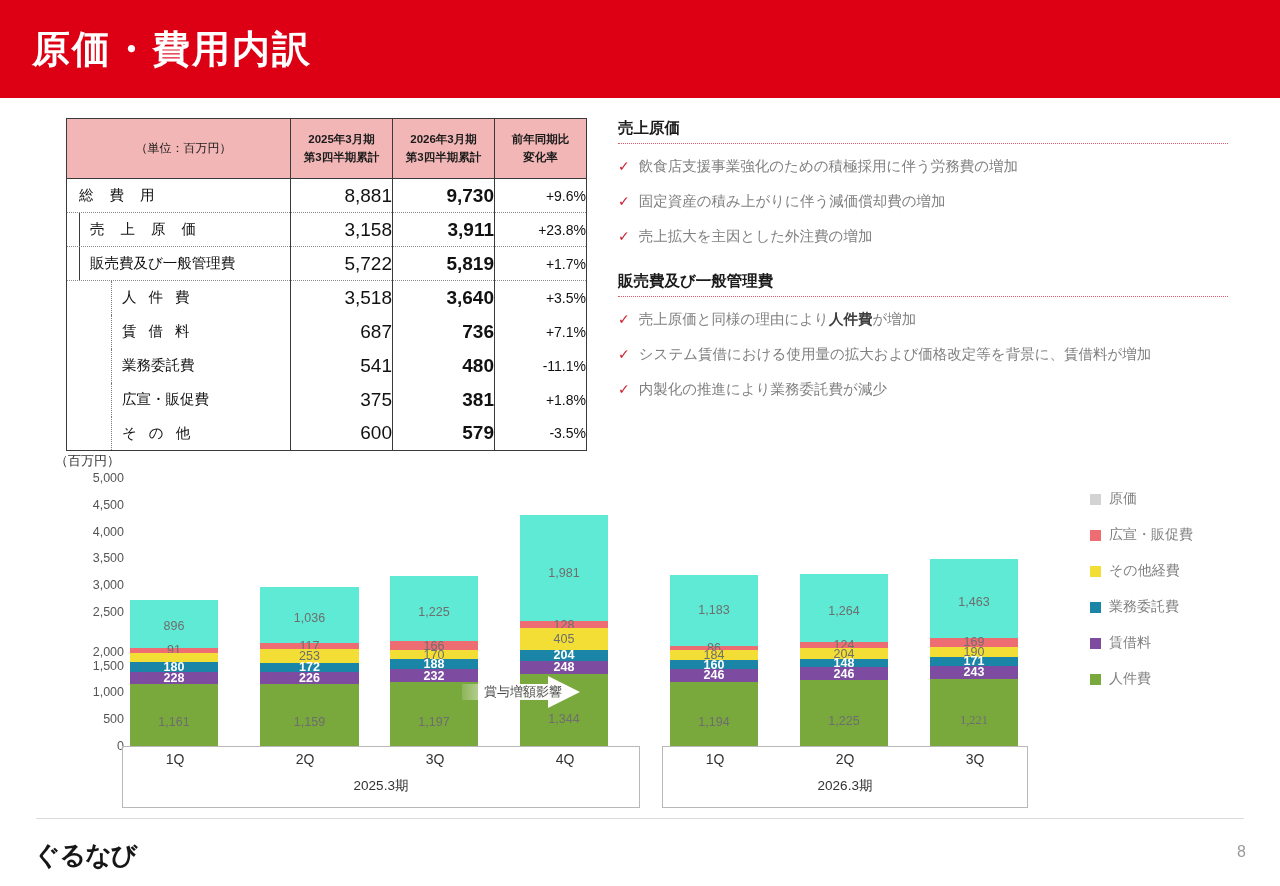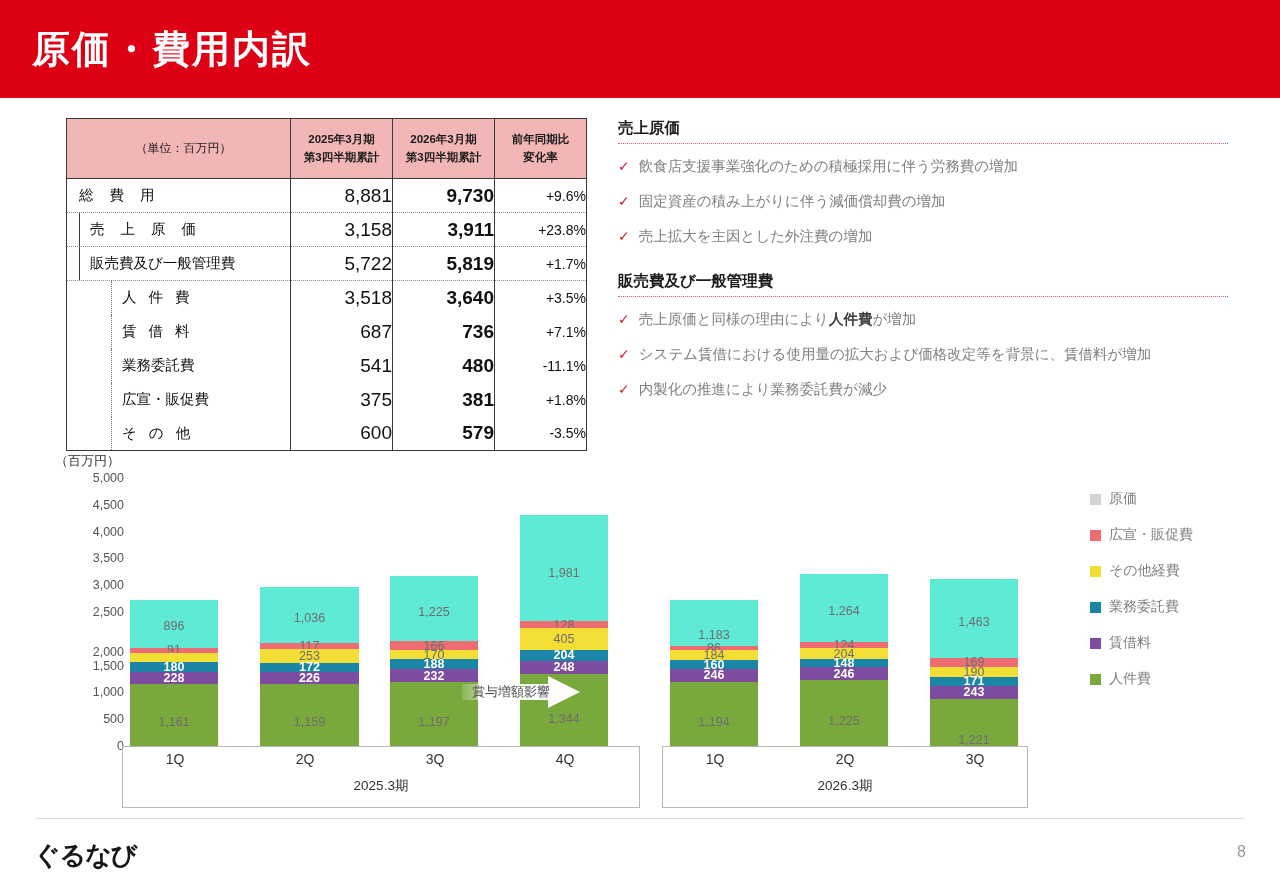--- a/index.html
+++ b/index.html
@@ -146,21 +146,21 @@
   .leg-tx { font-size:14px; color:#808080; white-space:nowrap; }
 
   
   .arrow-wrap {
     position:absolute; left:462px; top:675px; width:118px; height:34px;
   }
   .arrow-shape {
     position:absolute; left:0; top:0; width:118px; height:34px;
   }
   .arrow-txt {
-    position:absolute; left:6px; top:8px; width:86px; text-align:center;
+    position:absolute; left:18px; top:8px; width:86px; text-align:center;
     font-size:13px; color:#4a4a4a; white-space:nowrap;
   }
 
   
   .footer-rule {
     position:absolute; left:36px; top:818px; width:1208px;
     border-bottom:1px solid #dcdcdc;
   }
   .logo {
     position:absolute; left:34px; top:838px;
@@ -440,21 +440,21 @@
               <div class="vlab white" style="top: -0.5328px;">204</div>
             </div>
             <div class="seg purple" style="height: 13.2928px;">
               <div class="vlab white" style="top: 0.6464px;">248</div>
             </div>
             <div class="seg green" style="height: 72.0384px;">
               <div class="vlab dark" style="top: 38.6638px;">1,344</div>
             </div>
           </div>
           <div class="barcol" style="left: 548px; width: 88px;">
-            <div class="seg gray" style="height: 46px;">
+            <div class="seg gray" style="height: 71px;">
               <div class="vlab dark" style="top: 28.8748px;">1,183</div>
             </div>
             <div class="seg red" style="height: 4.6096px;">
               <div class="vlab dark" style="top: -3.6952px;">86</div>
             </div>
             <div class="seg yellow" style="height: 9.8624px;">
               <div class="vlab dark" style="top: -1.0688px;">184</div>
             </div>
             <div class="seg teal" style="height: 8.576px;">
               <div class="vlab white" style="top: -1.712px;">160</div>
@@ -495,21 +495,21 @@
             </div>
             <div class="seg yellow" style="height: 10.184px;">
               <div class="vlab dark" style="top: -0.908px;">190</div>
             </div>
             <div class="seg teal" style="height: 9.1656px;">
               <div class="vlab white" style="top: -1.4172px;">171</div>
             </div>
             <div class="seg purple" style="height: 13.0248px;">
               <div class="vlab white" style="top: 0.5124px;">243</div>
             </div>
-            <div class="seg green" style="height: 47px;">
+            <div class="seg green" style="height: 67px; font-family: Liberation Serif, serif;">
               <div class="vlab dark" style="top: 34.5763px;">1,221</div>
             </div>
           </div>
         </div>
     </div>
     <div class="xaxis" id="xaxis">
         <div class="xgroup" style="left: 0px; width: 518px;">
           <div class="xq" style="left: 8px;">1Q</div>
           <div class="xq" style="left: 138px;">2Q</div>
           <div class="xq" style="left: 268px;">3Q</div>

